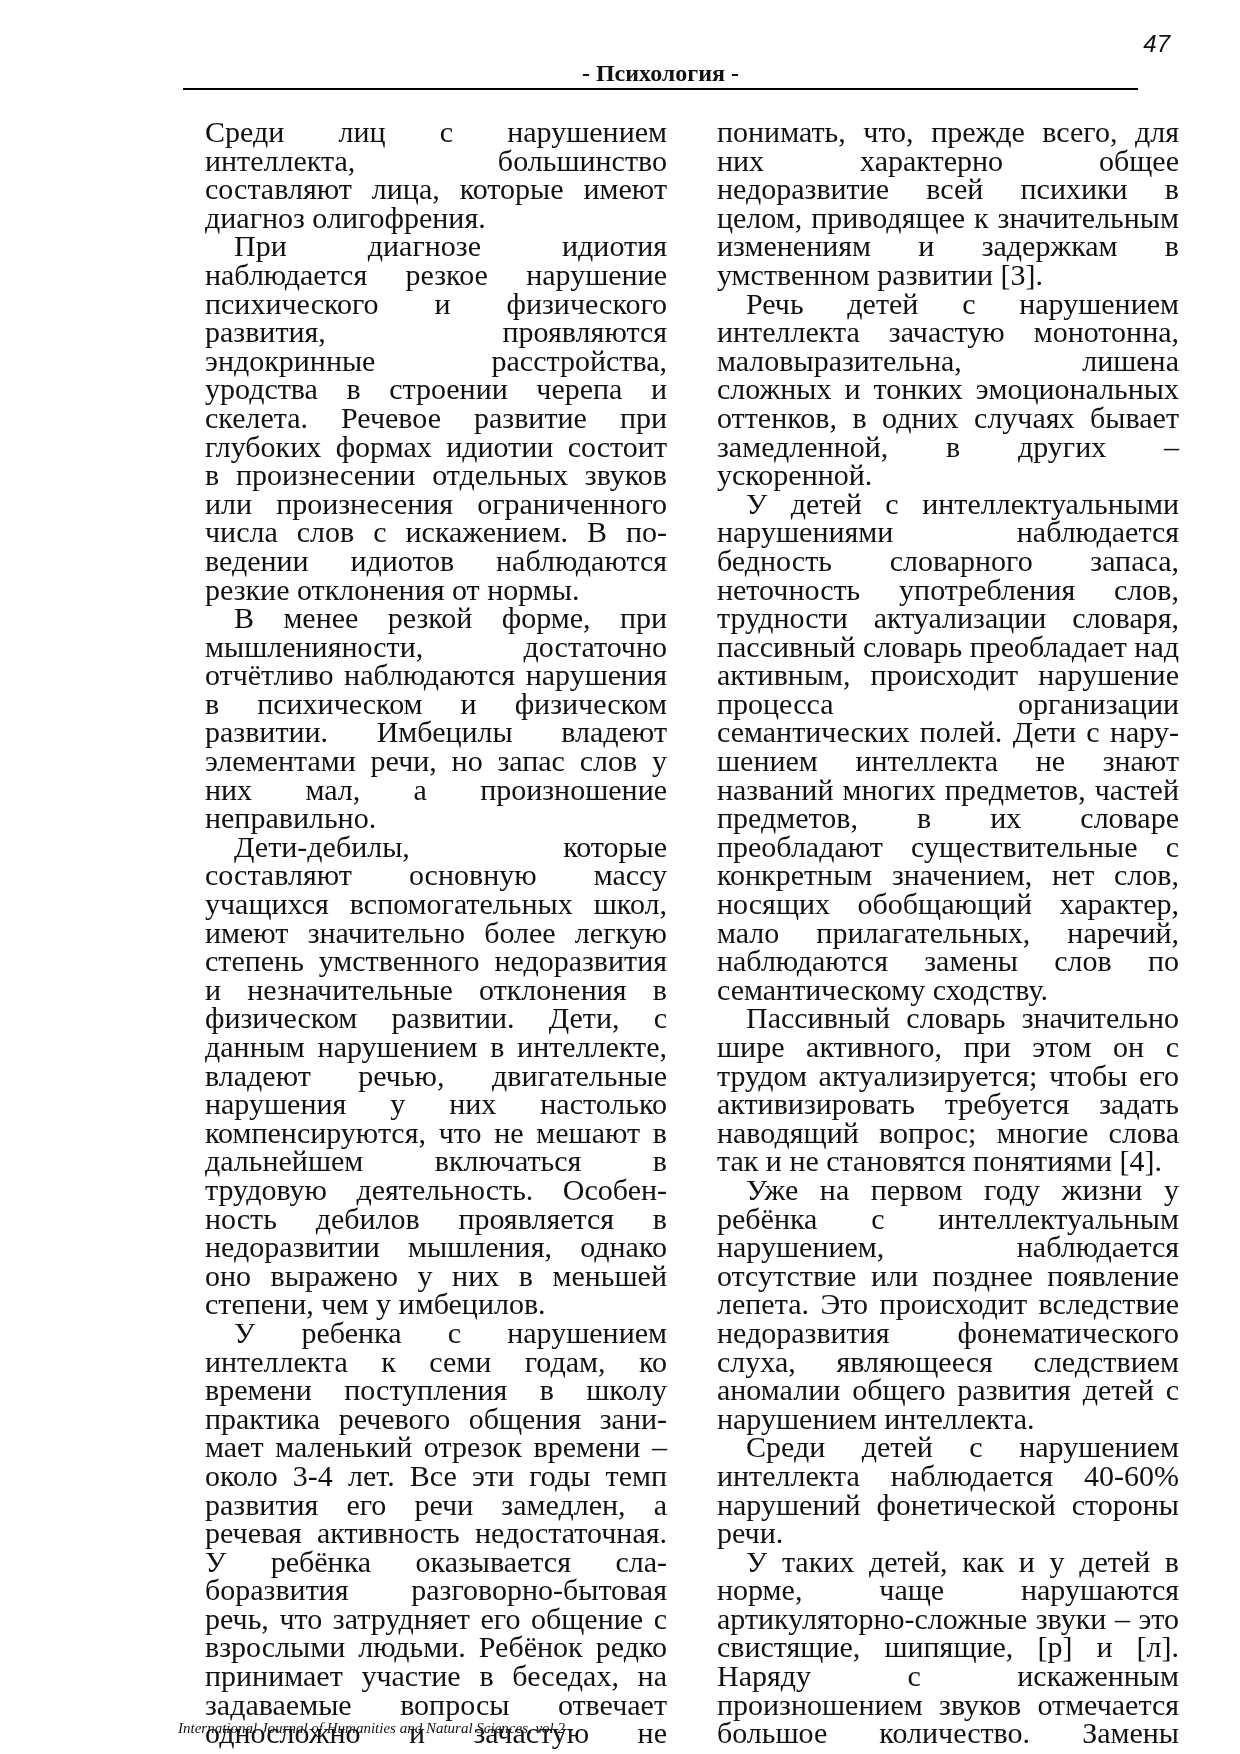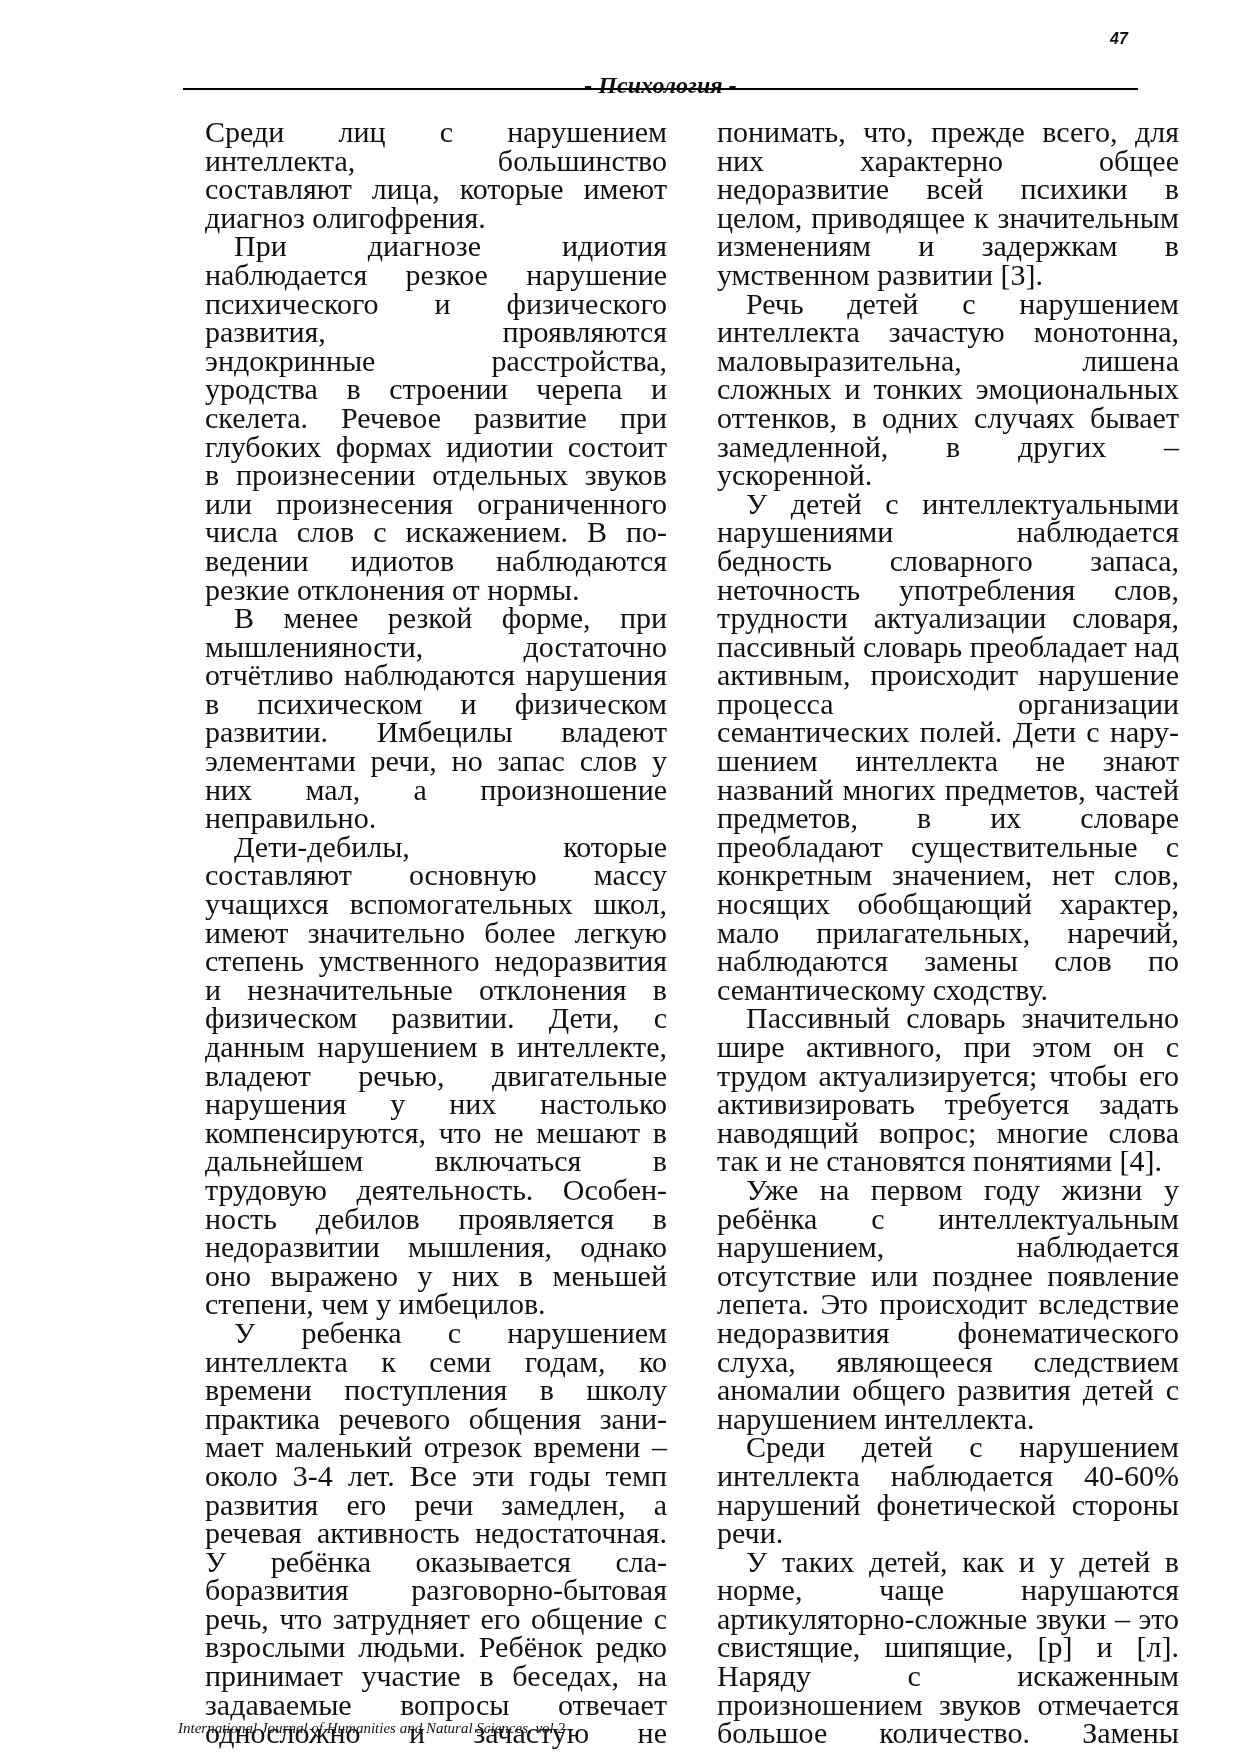--- a/index.html
+++ b/index.html
@@ -1,23 +1,23 @@
 <!DOCTYPE html>
 <html><head>
 <meta charset="utf-8">
 <style>
   html, body { margin: 0; padding: 0; background: #ffffff; }
   body { width: 1240px; height: 1754px; position: relative; overflow: hidden; color: #111; }
   .page-number {
-    position: absolute; top: 30px; left: 1110px; width: 60px; 
-    font-family: "Liberation Sans", sans-serif; font-style: italic; font-weight: bold; font-size: 16px;
+    position: absolute; top: 30px; left: 1110px; width: 60px; text-align: right;
+    font-family: "Liberation Sans", sans-serif; font-style: italic; font-weight: normal; font-size: 24px;
   }
   .running-head {
-    position: absolute; top: 72px; left: 183px; width: 955px; text-align: center;
-    font-family: "Liberation Serif", serif; font-style: italic; font-weight: bold; font-size: 24px;
+    position: absolute; top: 60px; left: 183px; width: 955px; text-align: center;
+    font-family: "Liberation Serif", serif; font-weight: bold; font-size: 24px;
   }
   .head-rule {
     position: absolute; top: 88px; left: 183px; width: 955px; height: 0;
     border-top: 2px solid #000;
   }
   .column {
     position: absolute; top: 118px; width: 462px;
     font-family: "Liberation Serif", serif; font-size: 30px; line-height: 28.6px;
     text-align: justify; hyphens: manual; margin-left: 27px;
   }

